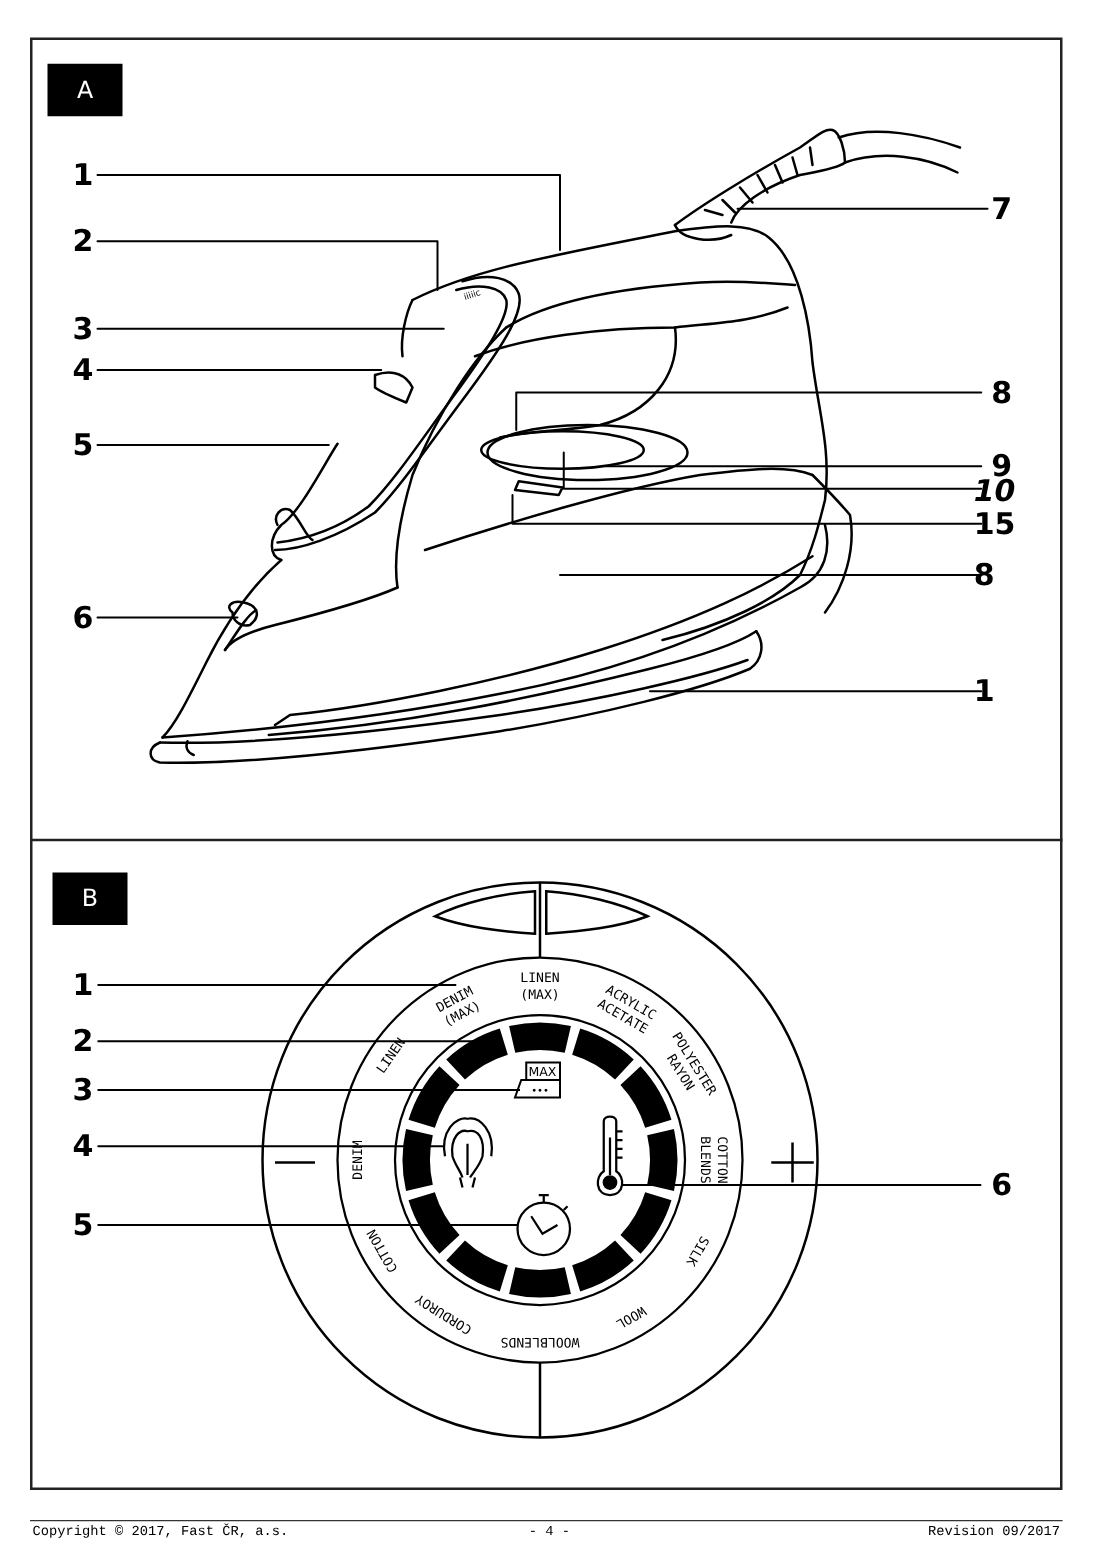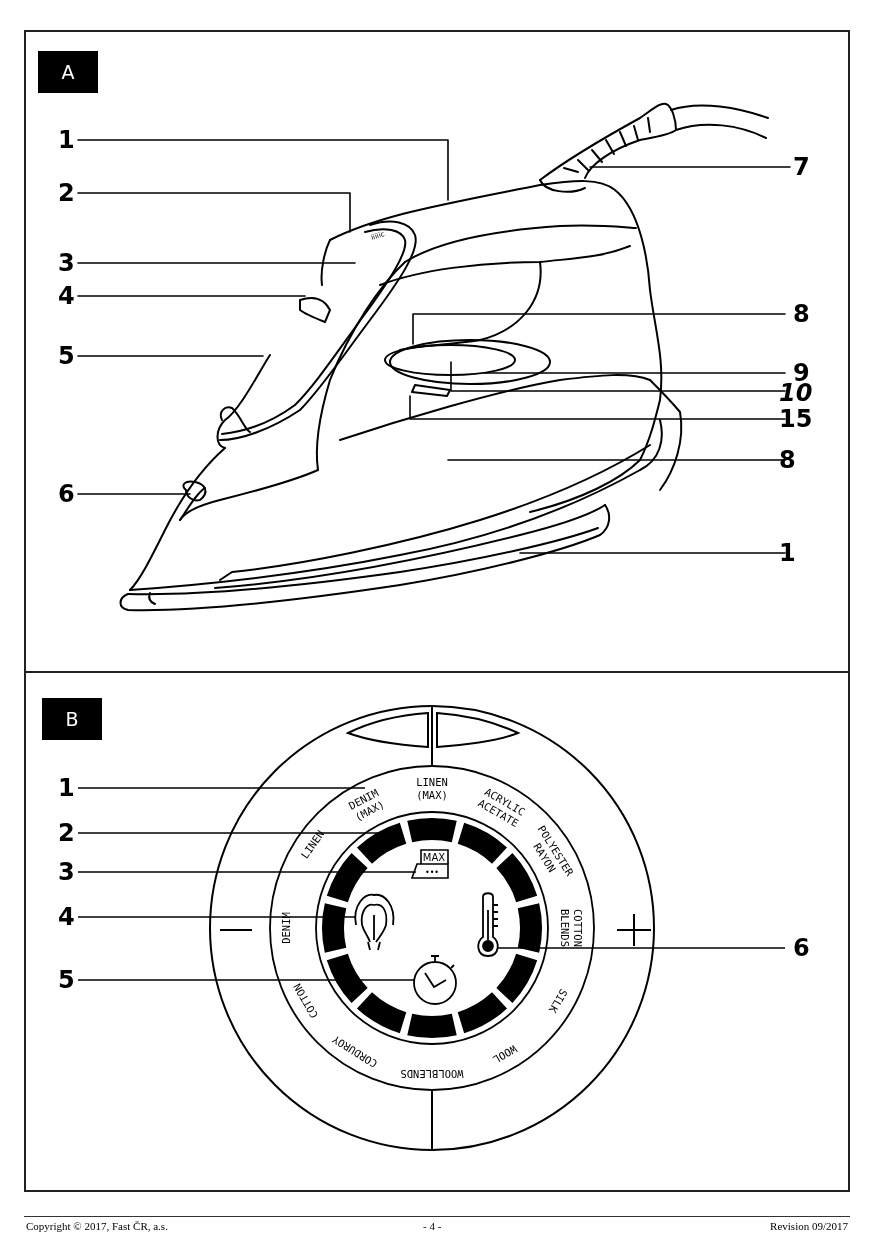--- a/index.html
+++ b/index.html
@@ -3,21 +3,21 @@
 <meta charset="utf-8">
 <style>
   html, body { margin:0; padding:0; background:#ffffff; }
   body { width:874px; height:1240px; position:relative; overflow:hidden; font-family:"Liberation Sans", sans-serif; color:#000; }
   .frame { position:absolute; left:24px; top:30px; width:826px; height:1162px; border:2px solid #222; box-sizing:border-box; }
   .divider { position:absolute; left:24px; top:671px; width:826px; height:2px; background:#222; }
   .panel-tag { position:absolute; width:60px; height:42px; background:#000; color:#fff; font-size:19px; display:flex; align-items:center; justify-content:center; font-family:"DejaVu Sans", sans-serif; }
   .callout { position:absolute; font-family:"DejaVu Sans", sans-serif; font-weight:bold; font-size:24px; line-height:24px; }
   svg.art { position:absolute; left:0; top:0; }
   .footer-rule { position:absolute; left:24px; top:1216px; width:826px; height:1px; background:#333; }
-  .footer { position:absolute; top:1220px; font-size:11px; font-family:Liberation Serif, serif; }
+  .footer { position:absolute; top:1220px; font-size:11px; font-family:Liberation Mono, monospace; }
 </style>
 </head>
 <body>
 
 <div class="frame"></div>
 <div class="divider"></div>
 
 <div class="panel-tag" style="left:38px;top:51px;">A</div>
 
 <svg class="art" width="874" height="1240" viewBox="0 0 874 1240" fill="none" stroke="#000" stroke-width="2" stroke-linejoin="round" stroke-linecap="round">

